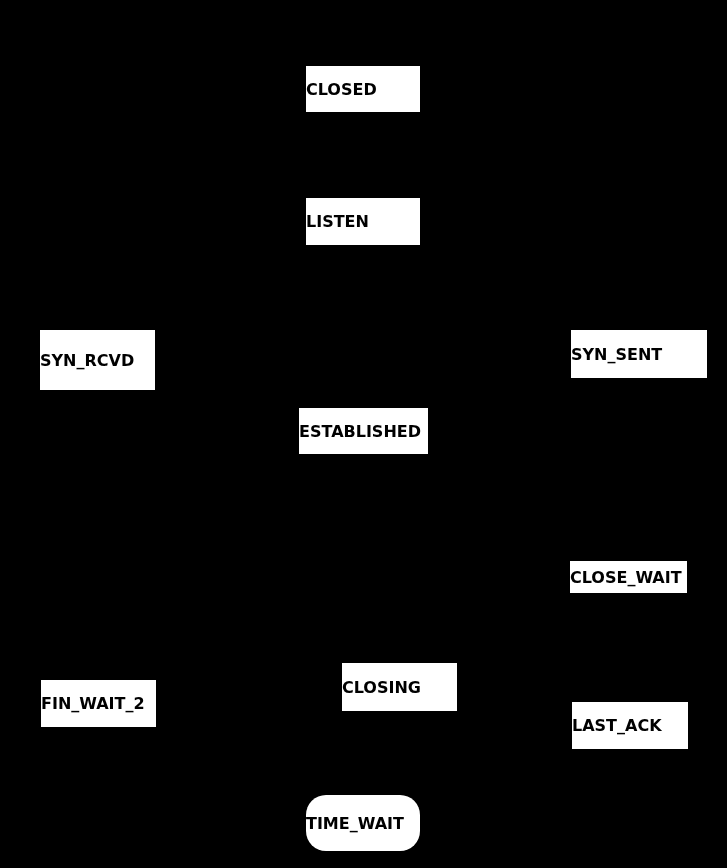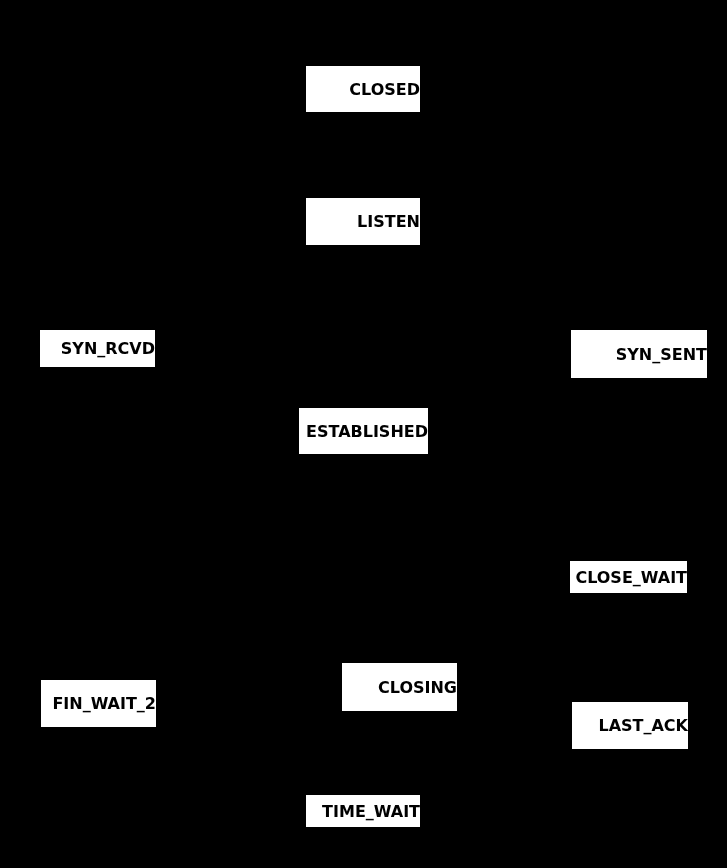--- a/index.html
+++ b/index.html
@@ -14,42 +14,42 @@
     background: #000000;
     overflow: hidden;
     font-family: "DejaVu Sans", "Liberation Sans", sans-serif;
   }
   .node {
     position: absolute;
     background: #ffffff;
     color: #000000;
     display: flex;
     align-items: center;
-    justify-content: flex-end;
+    justify-content: flex-start;
     box-sizing: border-box;
   }
   .node-label {
     font-weight: bold;
     font-size: 16px;
     letter-spacing: 0px;
     white-space: nowrap;
     color: #000000;
   }
   
   .n-closed      { left: 306px; top: 66px;  width: 114px; height: 46px; }
   .n-listen      { left: 306px; top: 198px; width: 114px; height: 47px; }
-  .n-syn-rcvd    { left: 40px;  top: 330px; width: 115px; height: 37px; }
+  .n-syn-rcvd    { left: 40px;  top: 330px; width: 115px; height: 60px; }
   .n-syn-sent    { left: 571px; top: 330px; width: 136px; height: 48px; }
   .n-established { left: 299px; top: 408px; width: 129px; height: 46px; }
   .n-fin-wait-1  { left: 41px;  top: 545px; width: 115px; height: 48px; }
   .n-close-wait  { left: 570px; top: 546px; width: 117px; height: 32px; margin-top: 15px; }
   .n-fin-wait-2  { left: 41px;  top: 680px; width: 115px; height: 47px; }
   .n-closing     { left: 306px; top: 663px; width: 115px; height: 48px; margin-left: 36px; }
   .n-last-ack    { left: 572px; top: 680px; width: 116px; height: 47px; margin-top: 22px; }
-  .n-time-wait   { left: 306px; top: 795px; width: 114px; height: 32px; }
+  .n-time-wait   { left: 306px; top: 795px; width: 114px; height: 56px; border-radius: 20px; }
 </style>
 </head>
 <body>
 
 <div id="canvas">
 
   <div class="node n-closed">
     <span class="node-label">CLOSED</span>
   </div>
 

